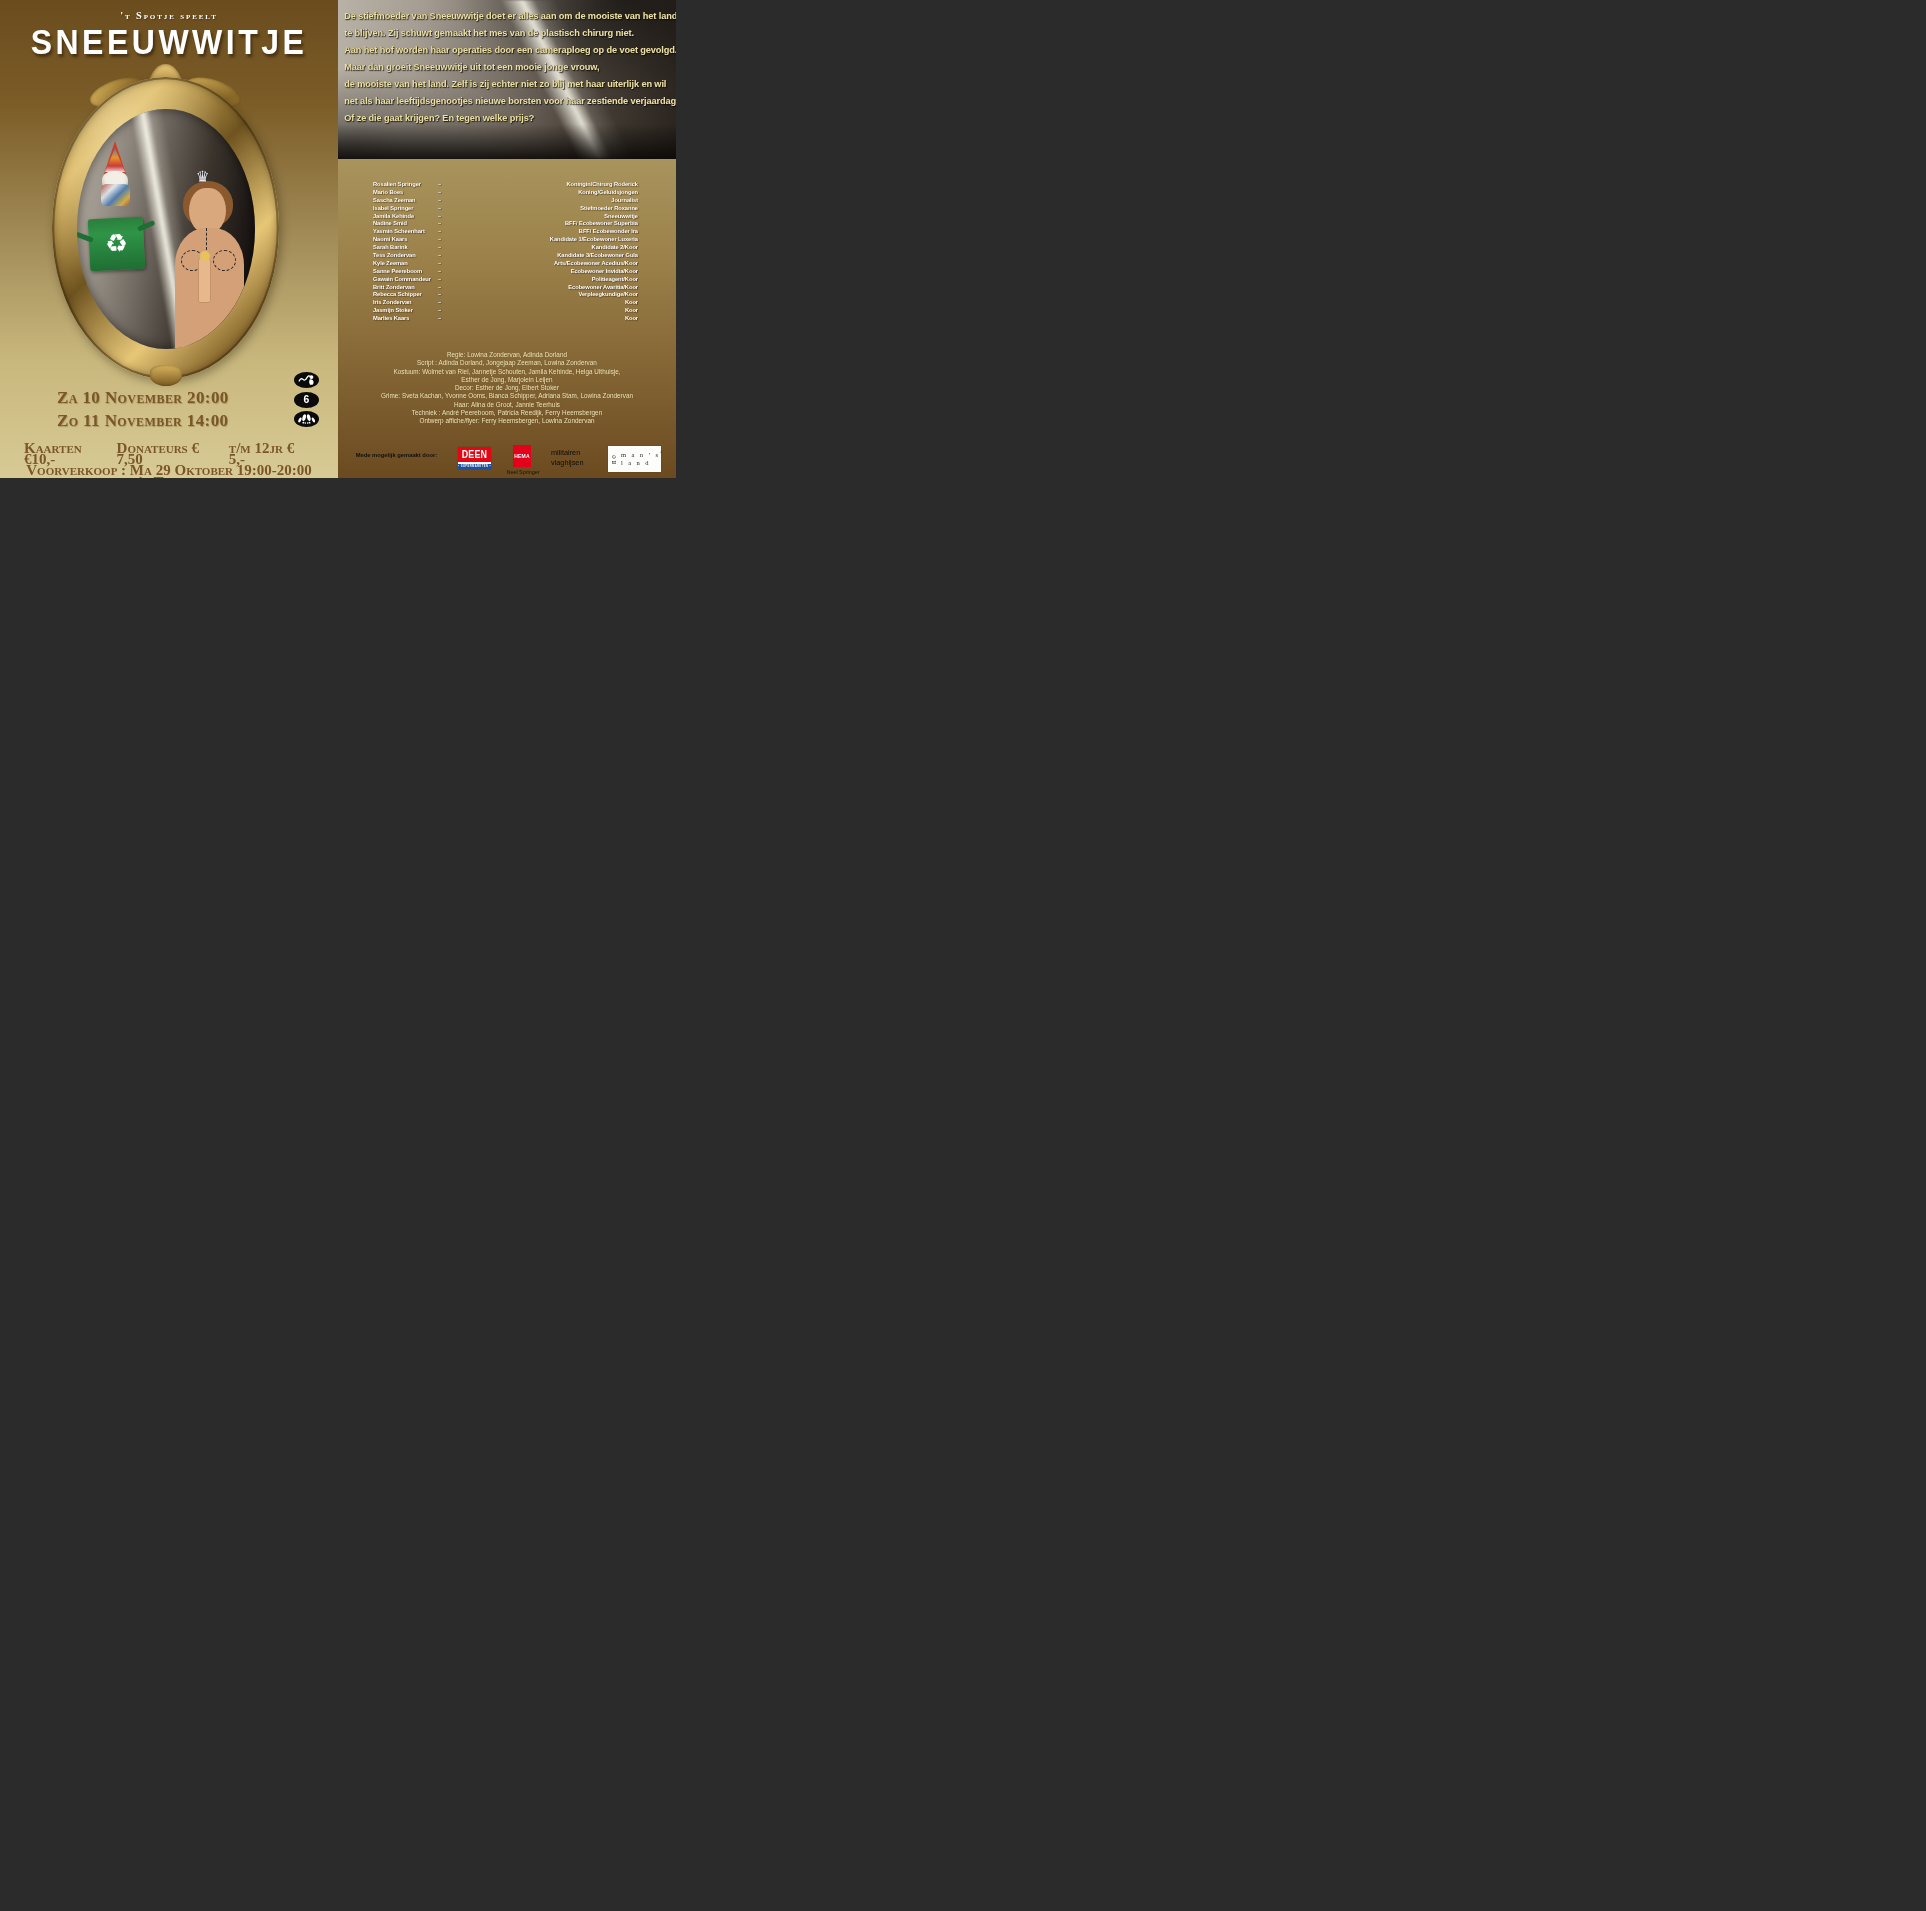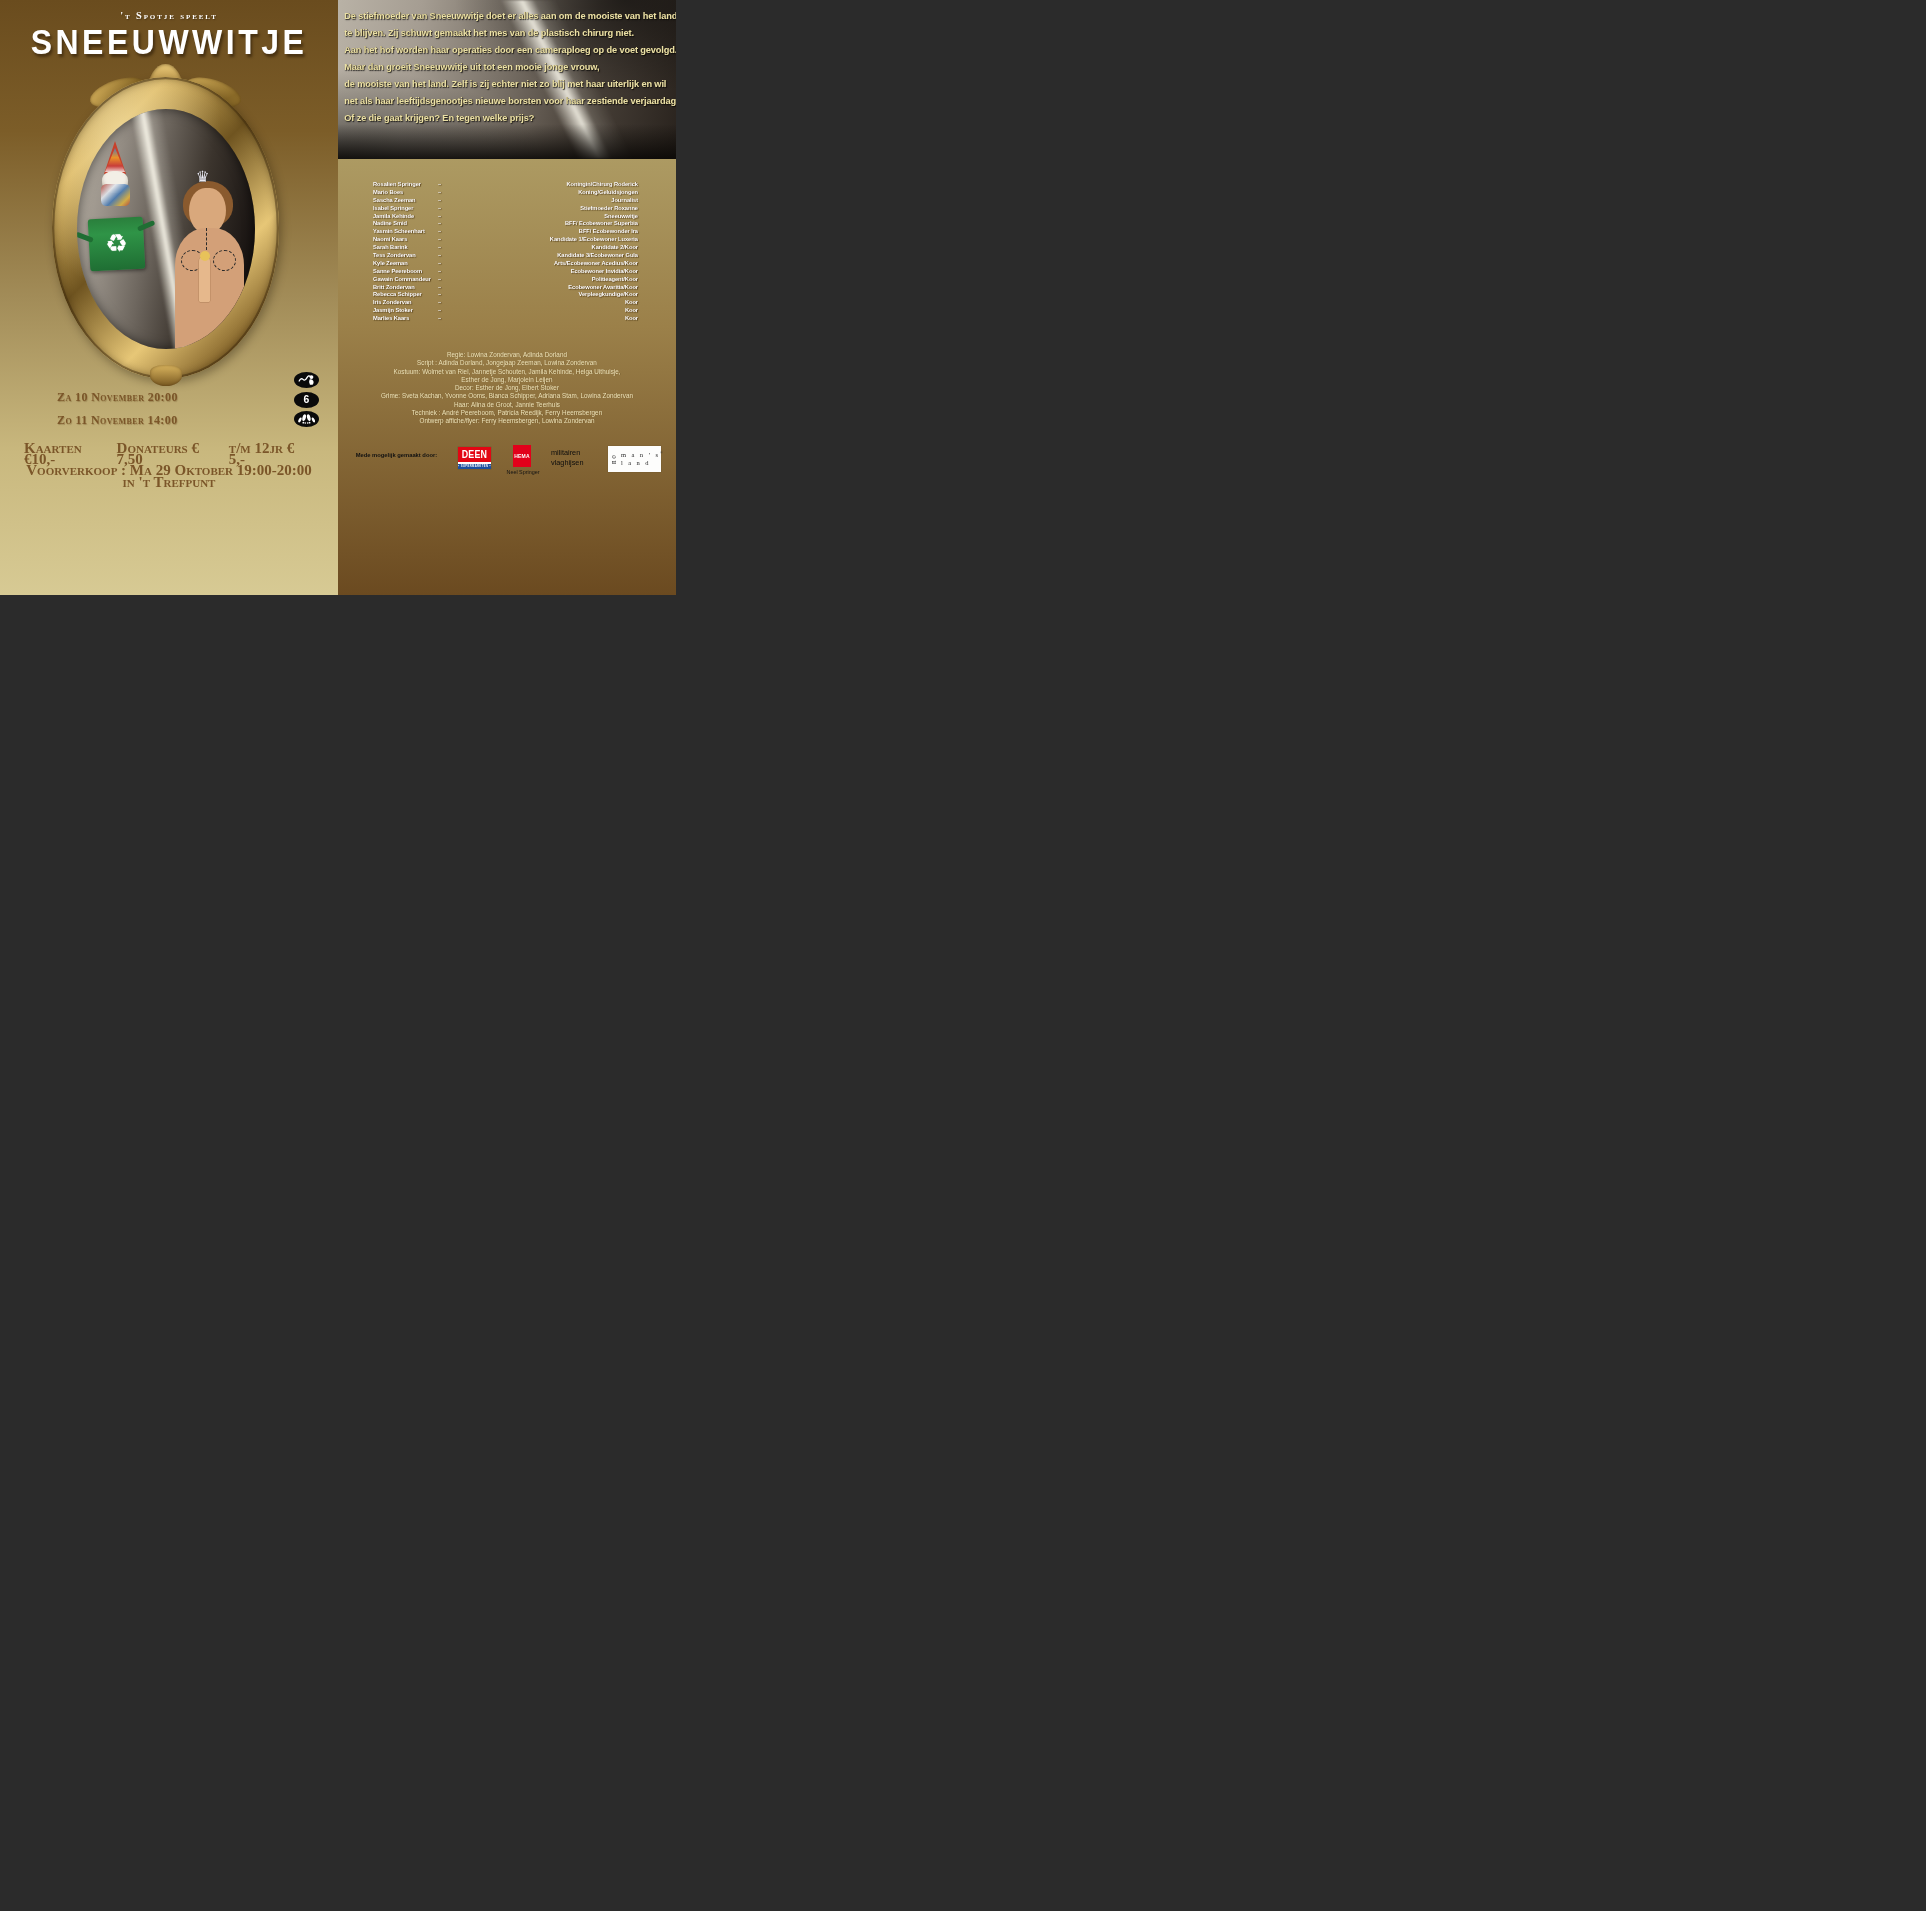--- a/index.html
+++ b/index.html
@@ -1,16 +1,16 @@
 <!DOCTYPE html>
 <html style="font-size:6.2px"><head>
 <meta charset="utf-8">
 <style>
   html,body{margin:0;padding:0;background:#2b2b2b;}
-  .poster{position:relative;width:676px;height:595px;display:flex;overflow:hidden;
+  .poster{position:relative;width:676px;height:478px;display:flex;overflow:hidden;
           font-family:"Liberation Sans",sans-serif;align-items:center;}
   .panel{position:relative;height:100%;overflow:hidden;}
   .panel-left{width:338px;background:linear-gradient(180deg,#6a4c1e 0%,#7c5d28 22%,#a28c58 50%,#c9b87e 76%,#d7ca94 100%);}
   .panel-right{width:338px;background:linear-gradient(180deg,#b3a36b 0%,#b2a26a 18%,#9b8049 55%,#6b4a20 100%);}
 
   
   .kicker{position:absolute;top:10px;left:0;width:100%;text-align:center;color:#fff;
           font-family:"Liberation Serif",serif;font-variant:small-caps;font-weight:bold;
           font-size:10.4px;letter-spacing:1.9px;text-shadow:0.8px 0.8px 1.2px rgba(40,25,5,.5);}
   .title{position:absolute;top:22.3px;left:0;width:100%;text-align:center;color:#fff;
@@ -71,21 +71,21 @@
   .barbie{position:absolute;left:35px;top:87px;width:11.6px;height:45px;background:#e6b88c;border-radius:3.9px 3.9px 1.5px 1.5px;box-shadow:0 0 0 0.4px rgba(120,80,40,.4);}
   .barbie:before{content:"";position:absolute;left:0.8px;top:-6.2px;width:10px;height:10px;border-radius:50%;background:#e8c25a;}
 
   
   .rating-col{position:absolute;left:294px;top:372px;display:flex;flex-direction:column;gap:3.5px;}
   .rating{width:25px;height:16px;background:#0a0a0a;border-radius:50%;display:flex;align-items:center;justify-content:center;color:#fff;}
   .rating-age{font-weight:bold;font-size:10.4px;font-family:"Liberation Sans",sans-serif;padding-bottom:0.8px;}
 
   
   .dates{position:absolute;left:57px;top:386px;color:#7b5629;font-family:"Liberation Serif",serif;
-         font-variant:small-caps;font-weight:bold;font-size:12px;line-height:23px;letter-spacing:0.4px;
+         font-variant:small-caps;font-weight:bold;font-size:17px;line-height:23px;letter-spacing:0.4px;
          text-shadow:0.8px 0.8px 0.8px rgba(90,60,20,.3);}
   .prices{position:absolute;left:0;top:443px;width:338px;color:#7b5629;font-family:"Liberation Serif",serif;
           font-variant:small-caps;font-weight:bold;font-size:15px;line-height:11.2px;}
   .price-row{display:flex;justify-content:space-between;padding:0 24px;}
   .price-center{text-align:center;}
 
   
   .photo-strip{position:absolute;left:0;top:0;width:338px;height:159px;overflow:hidden;
       background:
         radial-gradient(ellipse at 80% 0%, rgba(0,0,0,.5), transparent 42%),

